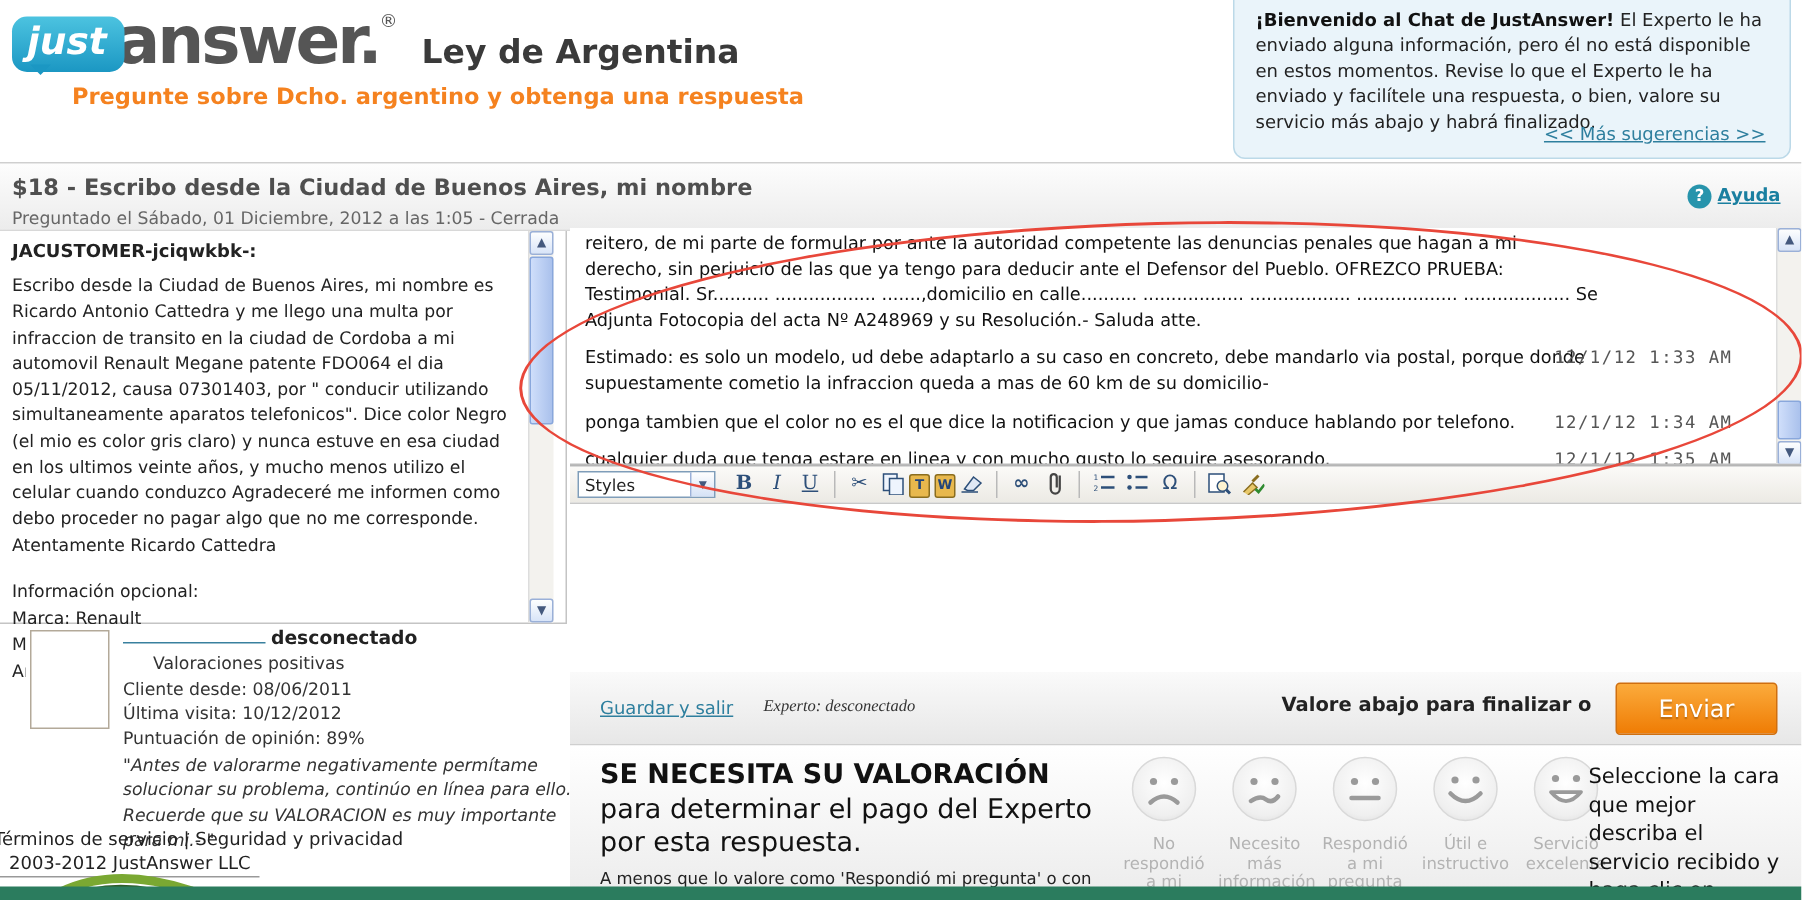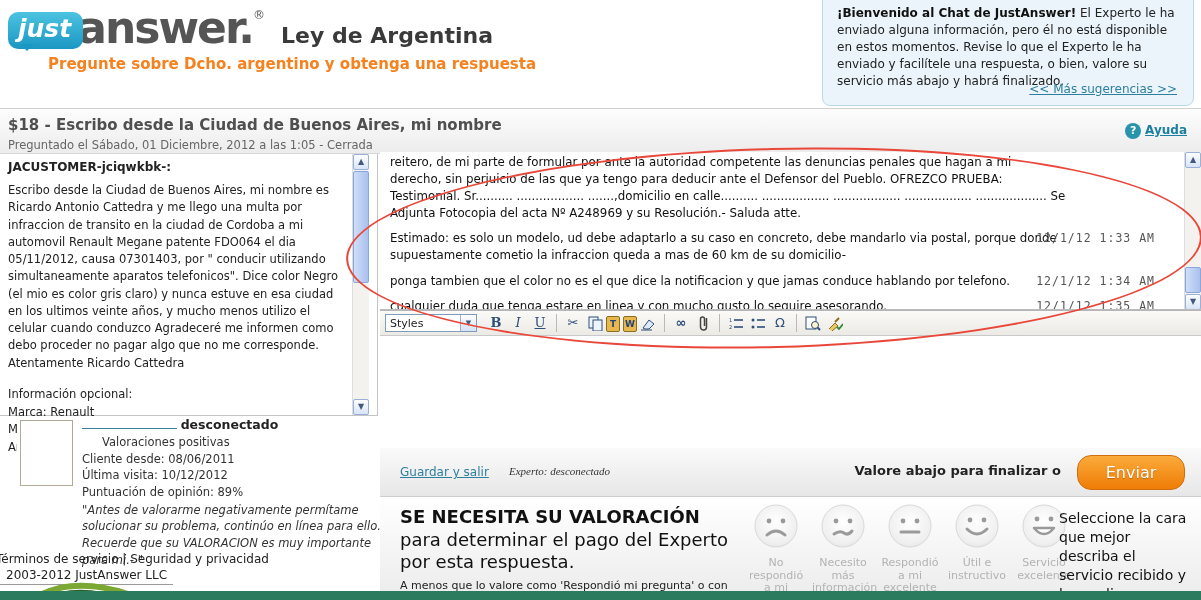--- a/index.html
+++ b/index.html
@@ -84,21 +84,21 @@
   .tbtn svg { vertical-align:middle; }
 
   #compose { position:absolute; left:380px; top:336px; width:821px; height:112px; background:#fff; }
 
   #action-bar { position:absolute; left:380px; top:448px; width:821px; height:49px; background:linear-gradient(#fafafa,#e7e7e7);
                 border-bottom:1px solid #cfcfcf; }
   #save-exit { position:absolute; left:20px; top:17px; font-size:12px; color:#2e7f9e; text-decoration:underline; cursor:pointer; }
   #expert-status-text { position:absolute; left:129px; top:17px; font-size:11px; font-style:italic; color:#333;font-family:Liberation Serif, serif; }
   #rate-below { position:absolute; right:140px; top:15px; font-size:13px; font-weight:bold; color:#222; }
   #send-btn { position:absolute; right:16px; top:7px; width:108px; height:35px; background:linear-gradient(#fbab3c,#ef7c04);
-              border:1px solid #cf6f10; border-radius:14px; color:#fff; font-size:16px; text-align:center; line-height:33px;
+              border:1px solid #cf6f10; border-radius:3px; color:#fff; font-size:16px; text-align:center; line-height:33px;
               cursor:pointer; text-shadow:0 1px 1px rgba(0,0,0,.25); }
 
   #rating { position:absolute; left:380px; top:497px; width:821px; height:95px; background:linear-gradient(#ffffff,#ededed); }
   #rating-text { position:absolute; left:20px; top:9px; width:330px; }
   #rating-head { font-size:18px; line-height:1.25; color:#111; }
   #rating-sub { font-size:11px; line-height:1.4; margin-top:4px; color:#222; }
   #faces { position:absolute; left:365px; top:6px; width:330px; display:flex; justify-content:space-between; }
   .face-opt { width:62px; text-align:center; cursor:pointer; }
   .face-opt .lbl { font-size:11px; line-height:1.15; color:#b3b3b3; margin-top:4px; }
   #rating-instruction { position:absolute; right:14px; top:12px; width:128px; font-size:14px; line-height:1.35; color:#111; }
@@ -291,21 +291,21 @@
         </svg>
       <div class="lbl">Necesito más información</div>
     </div>
     <div class="face-opt">
       <svg width="46" height="46" viewBox="0 0 46 46">
           <circle cx="23" cy="23" r="21" fill="url(#faceGrad)" stroke="#d9d9d9"></circle>
           <circle cx="16" cy="18" r="2.4" fill="#9a9a9a"></circle>
           <circle cx="30" cy="18" r="2.4" fill="#9a9a9a"></circle>
           <line x1="14" y1="29" x2="32" y2="29" stroke="#9a9a9a" stroke-width="3" stroke-linecap="round"></line>
         </svg>
-      <div class="lbl">Respondió a mi excelente</div>
+      <div class="lbl">Respondió a mi pregunta</div>
     </div>
     <div class="face-opt">
       <svg width="46" height="46" viewBox="0 0 46 46">
           <circle cx="23" cy="23" r="21" fill="url(#faceGrad)" stroke="#d9d9d9"></circle>
           <circle cx="16" cy="17" r="2.4" fill="#9a9a9a"></circle>
           <circle cx="30" cy="17" r="2.4" fill="#9a9a9a"></circle>
           <path d="M13 26 Q23 36 33 26" fill="none" stroke="#9a9a9a" stroke-width="3" stroke-linecap="round"></path>
         </svg>
       <div class="lbl">Útil e instructivo</div>
     </div>

